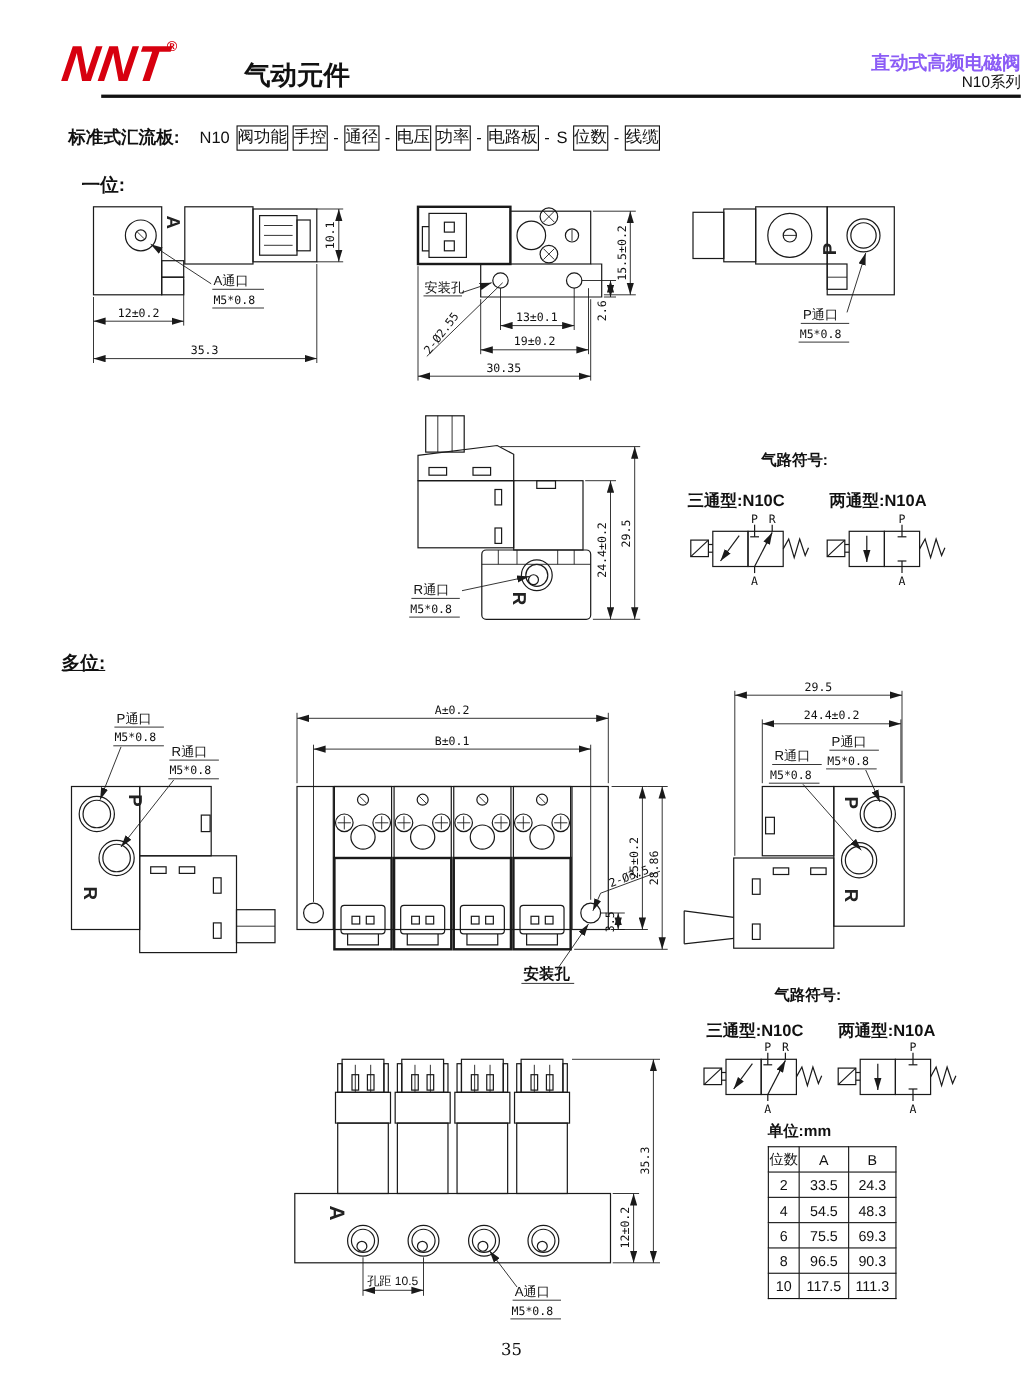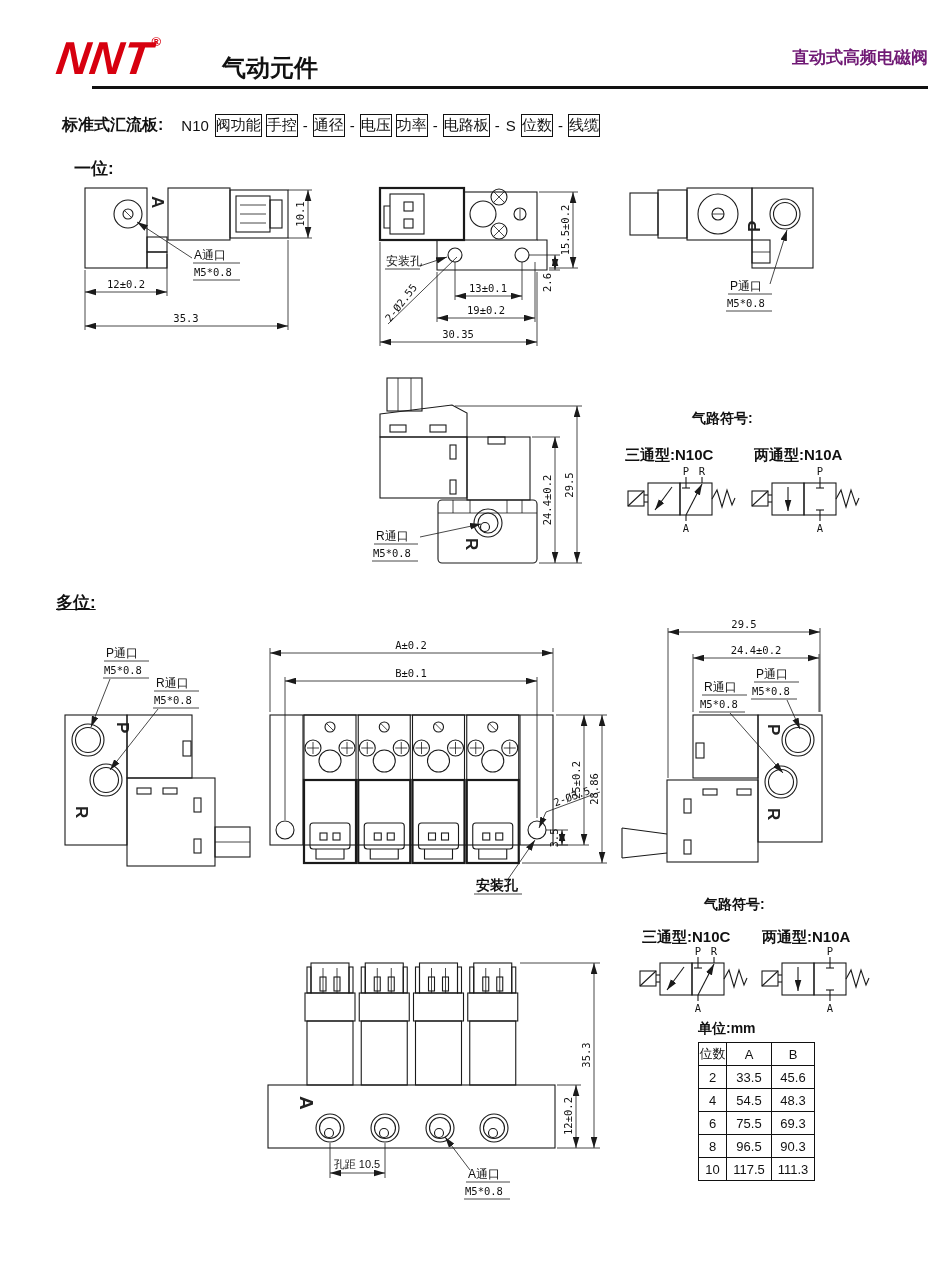--- a/index.html
+++ b/index.html
@@ -4,21 +4,21 @@
 <style>
   html,body{margin:0;padding:0;background:#fff;}
   .page{position:relative;width:930px;height:1268px;background:#fff;overflow:hidden;
         font-family:"Liberation Sans",sans-serif;color:#111;}
   .abs{position:absolute;}
   
   .logo{font:italic 900 46px "Liberation Sans",sans-serif;color:#d7000f;letter-spacing:0px;
         transform:skewX(-8deg);line-height:1;}
   .logo-reg{font:700 13px "Liberation Sans",sans-serif;color:#d7000f;}
   .brand-suffix{font:700 24px "Liberation Sans",sans-serif;color:#111;}
-  .prod-title{font:700 17px "Liberation Sans",sans-serif;color:#701a75;text-align:right;}
+  .prod-title{font:700 17px "Liberation Sans",sans-serif;color:#8b5cf6;text-align:right;}
   .series{font:400 14px "Liberation Sans",sans-serif;color:#111;text-align:right;}
   .rule{background:#111;}
   
   .mcode{display:flex;align-items:center;gap:4px;font-size:15px;white-space:nowrap;}
   .mcode .prefix{font-weight:700;font-size:16px;margin-right:14px;}
   .mcode .base{font-size:15px;margin-right:2px;}
   .tok-box{border:1.5px solid #111;padding:0 0;line-height:19px;height:21px;display:inline-block;}
   .tok-plain{padding:0 1px;}
   .sec-label{font:600 17px "Liberation Sans",sans-serif;}
   .pneu-title{font:600 14px "Liberation Sans",sans-serif;}
@@ -42,20 +42,21 @@
 </head>
 <body>
 
 <div class="page">
 
   <div class="abs" style="left:57px;top:34px;">
     <span class="logo" style="display:inline-block;">NNT</span><span class="logo-reg" style="vertical-align:28px;">®</span>
   </div>
   <div class="abs brand-suffix" style="left:222px;top:52px;">气动元件</div>
   <div class="abs prod-title" style="left:600px;top:46px;width:328px;">直动式高频电磁阀</div>
+  <div class="abs series" style="left:600px;top:66px;width:328px;">N10系列</div>
   <div class="abs rule" style="left:92px;top:86px;width:836px;height:3px;"></div>
 
   <div class="abs mcode" style="left:62px;top:114px;">
     <span class="prefix">标准式汇流板:</span>
     <span class="base">N10</span>
     <span class="tok-box">阀功能</span>
     <span class="tok-box">手控</span>
     <span class="tok-plain">-</span>
     <span class="tok-box">通径</span>
     <span class="tok-plain">-</span>
@@ -85,21 +86,21 @@
   <table class="size abs" style="left:698px;top:1042px;width:113px;">
     <tbody>
         <tr>
       <th style="width:27px;">位数</th>
       <th style="width:44px;">A</th>
       <th style="width:42px;">B</th>
     </tr>
     <tr>
       <td>2</td>
       <td>33.5</td>
-      <td>45.6</td>
+      <td>24.3</td>
     </tr>
     <tr>
       <td>4</td>
       <td>54.5</td>
       <td>48.3</td>
     </tr>
     <tr>
       <td>6</td>
       <td>75.5</td>
       <td>69.3</td>
@@ -110,20 +111,21 @@
       <td>90.3</td>
     </tr>
     <tr>
       <td>10</td>
       <td>117.5</td>
       <td>111.3</td>
     </tr>
   </tbody>
     </table>
 
+  <div class="abs pagenum" style="left:0;top:1218px;">35</div>
 
   <svg class="abs" style="left:0;top:0;" width="930" height="1268" viewBox="0 0 930 1268">
     <defs>
       <marker id="arr" viewBox="0 0 10 6" refX="10" refY="3" markerWidth="11" markerHeight="7" orient="auto-start-reverse" markerUnits="userSpaceOnUse">
         <path d="M0,0 L10,3 L0,6 Z" fill="#1a1a1a"></path>
       </marker>
 
       <g id="valveunit">
         <rect class="o" x="1" y="0" width="52" height="65"></rect>
         <circle class="o" cx="27" cy="12" r="5"></circle>

